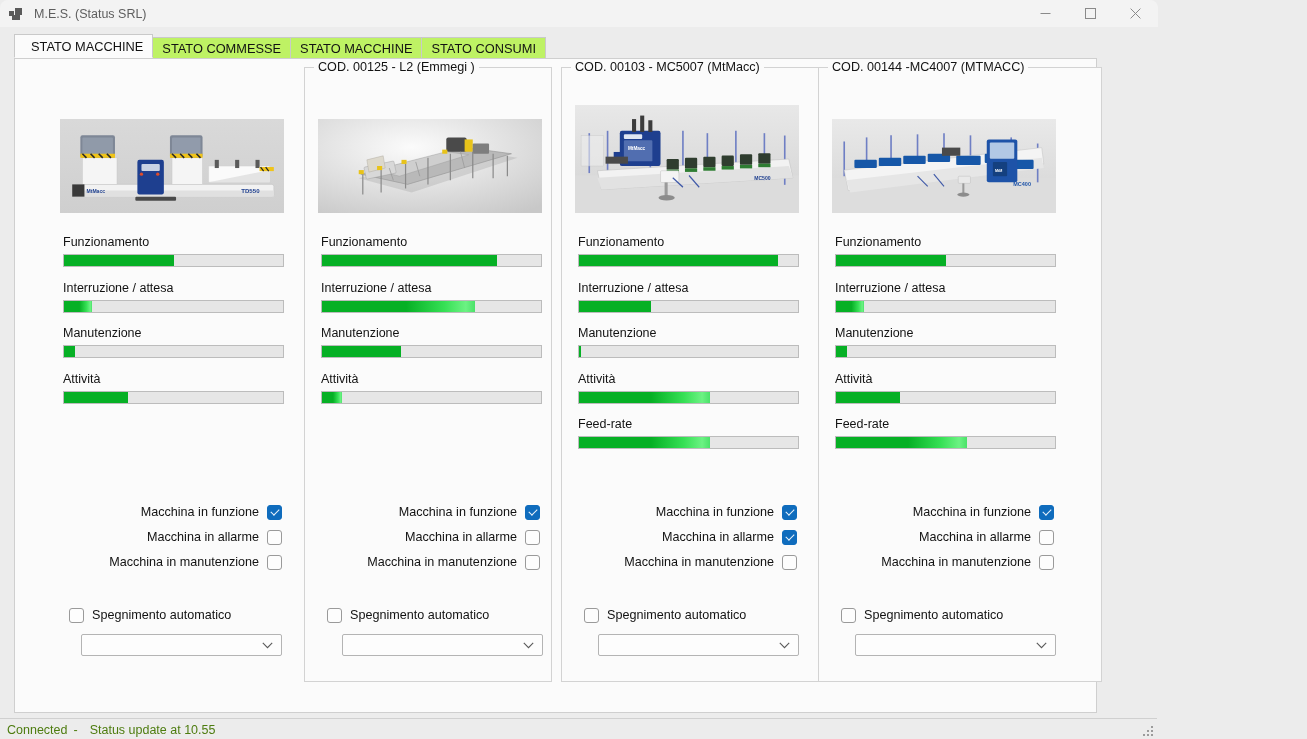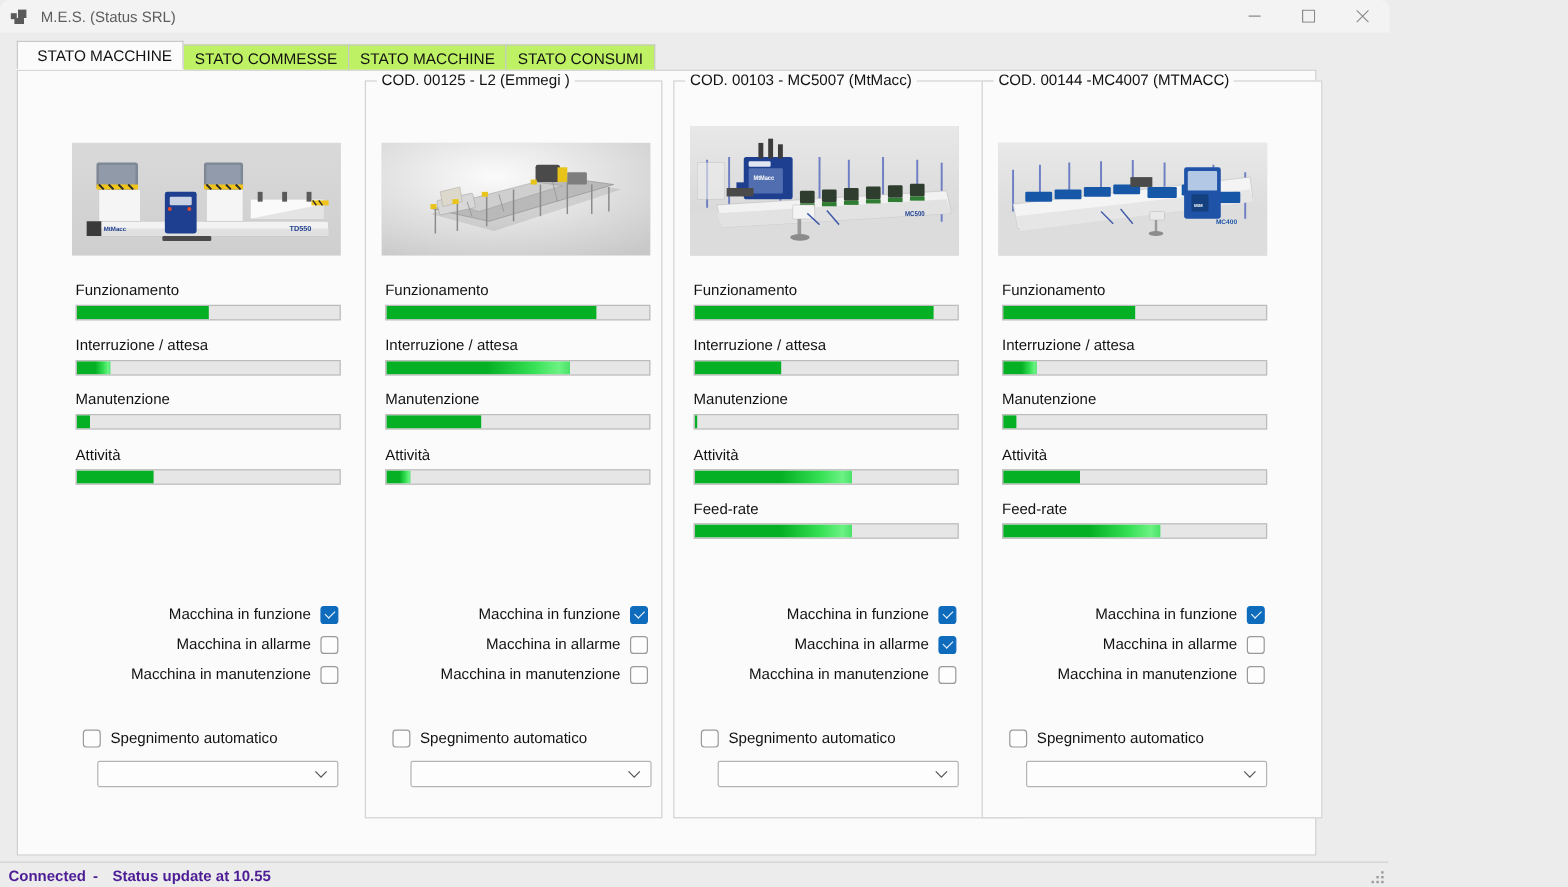--- a/index.html
+++ b/index.html
@@ -237,24 +237,23 @@
     top: 718px;
     width: 1157px;
     height: 21px;
     border-top: 1px solid #d0d0d0;
     background: #ececec;
     display: flex;
     align-items: center;
   }
   #statusbar .sb-text {
     font-size: 12.5px;
-    color: #4c1d95;
+    color: #4d7c0f;
     margin-left: 7px;
     white-space: nowrap;
-    font-weight: bold;
   }
   #resize-grip {
     position: absolute;
     left: 1143px;
     top: 726px;
     width: 12px;
     height: 12px;
   }
   #resize-grip i {
     position: absolute;

